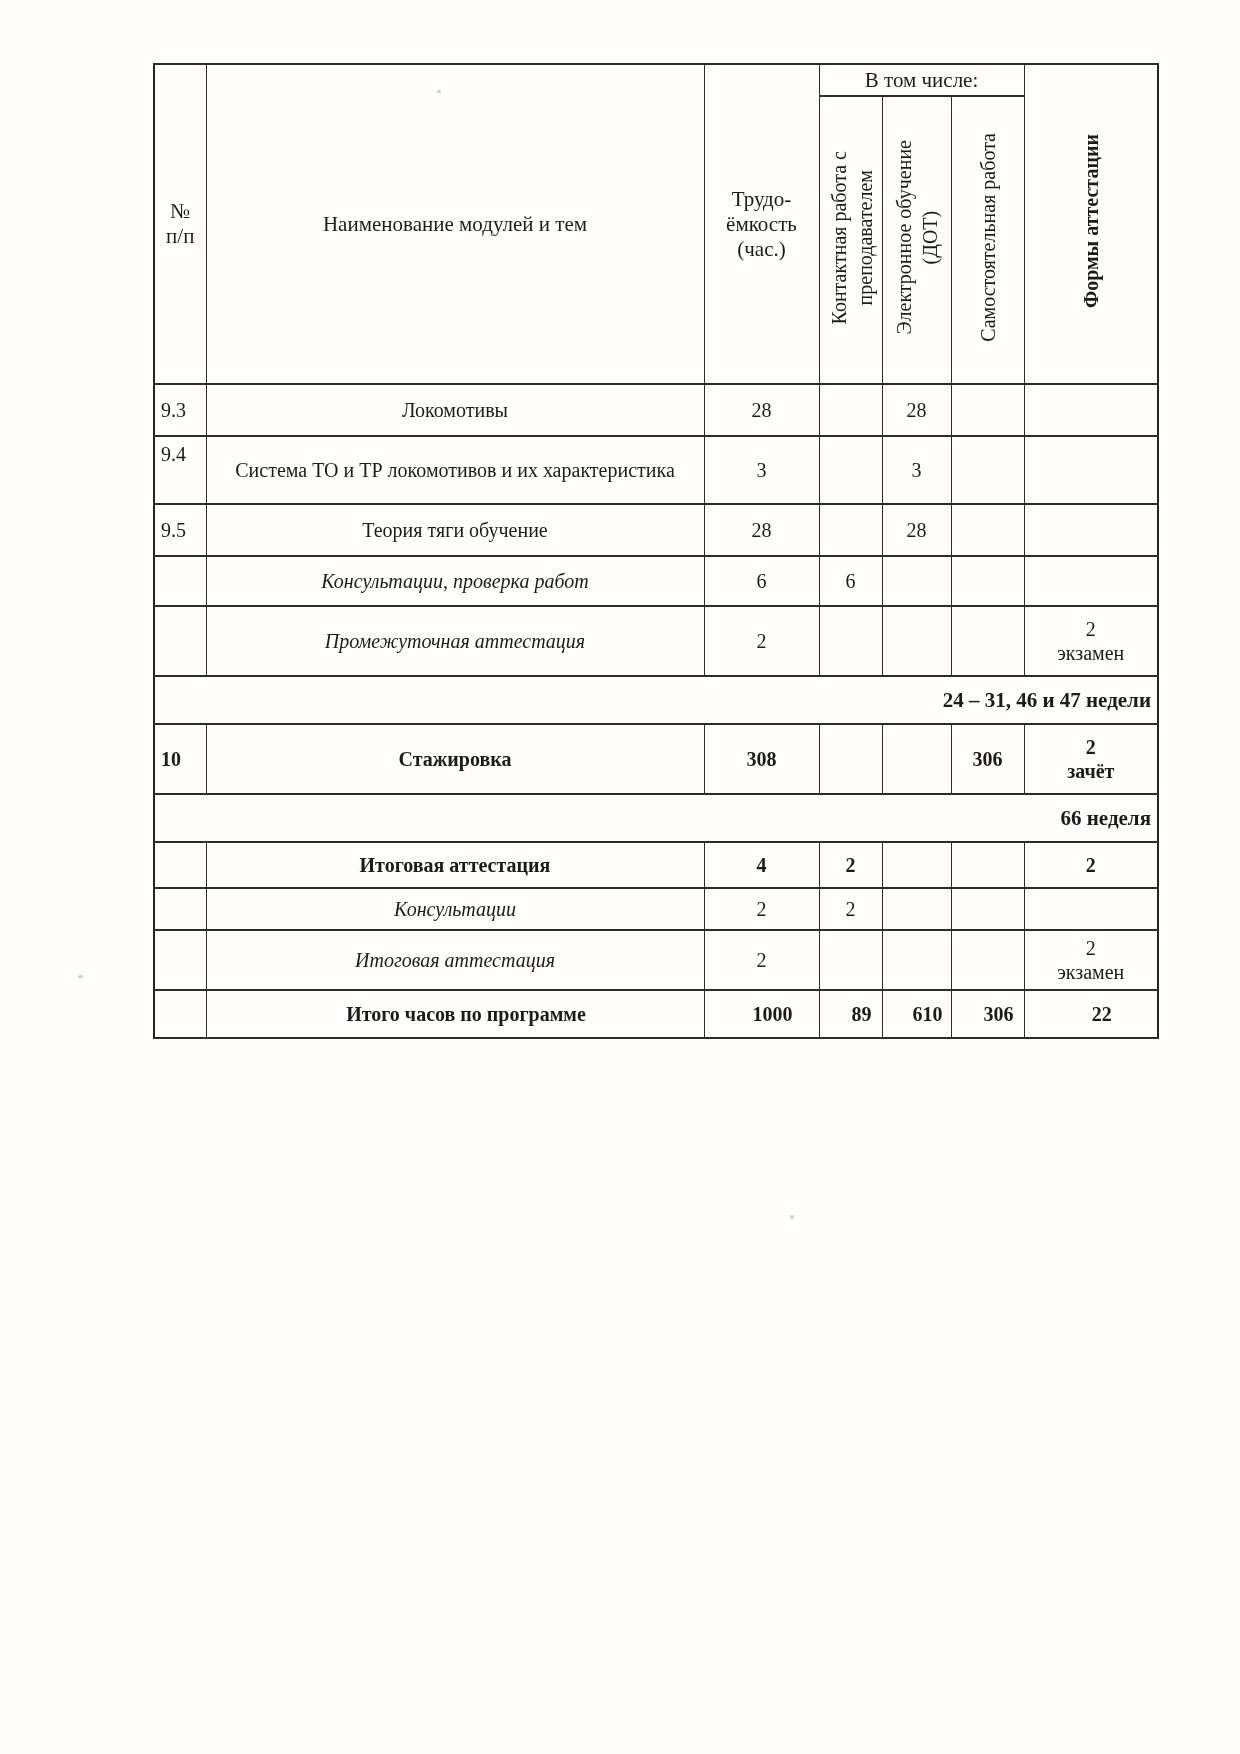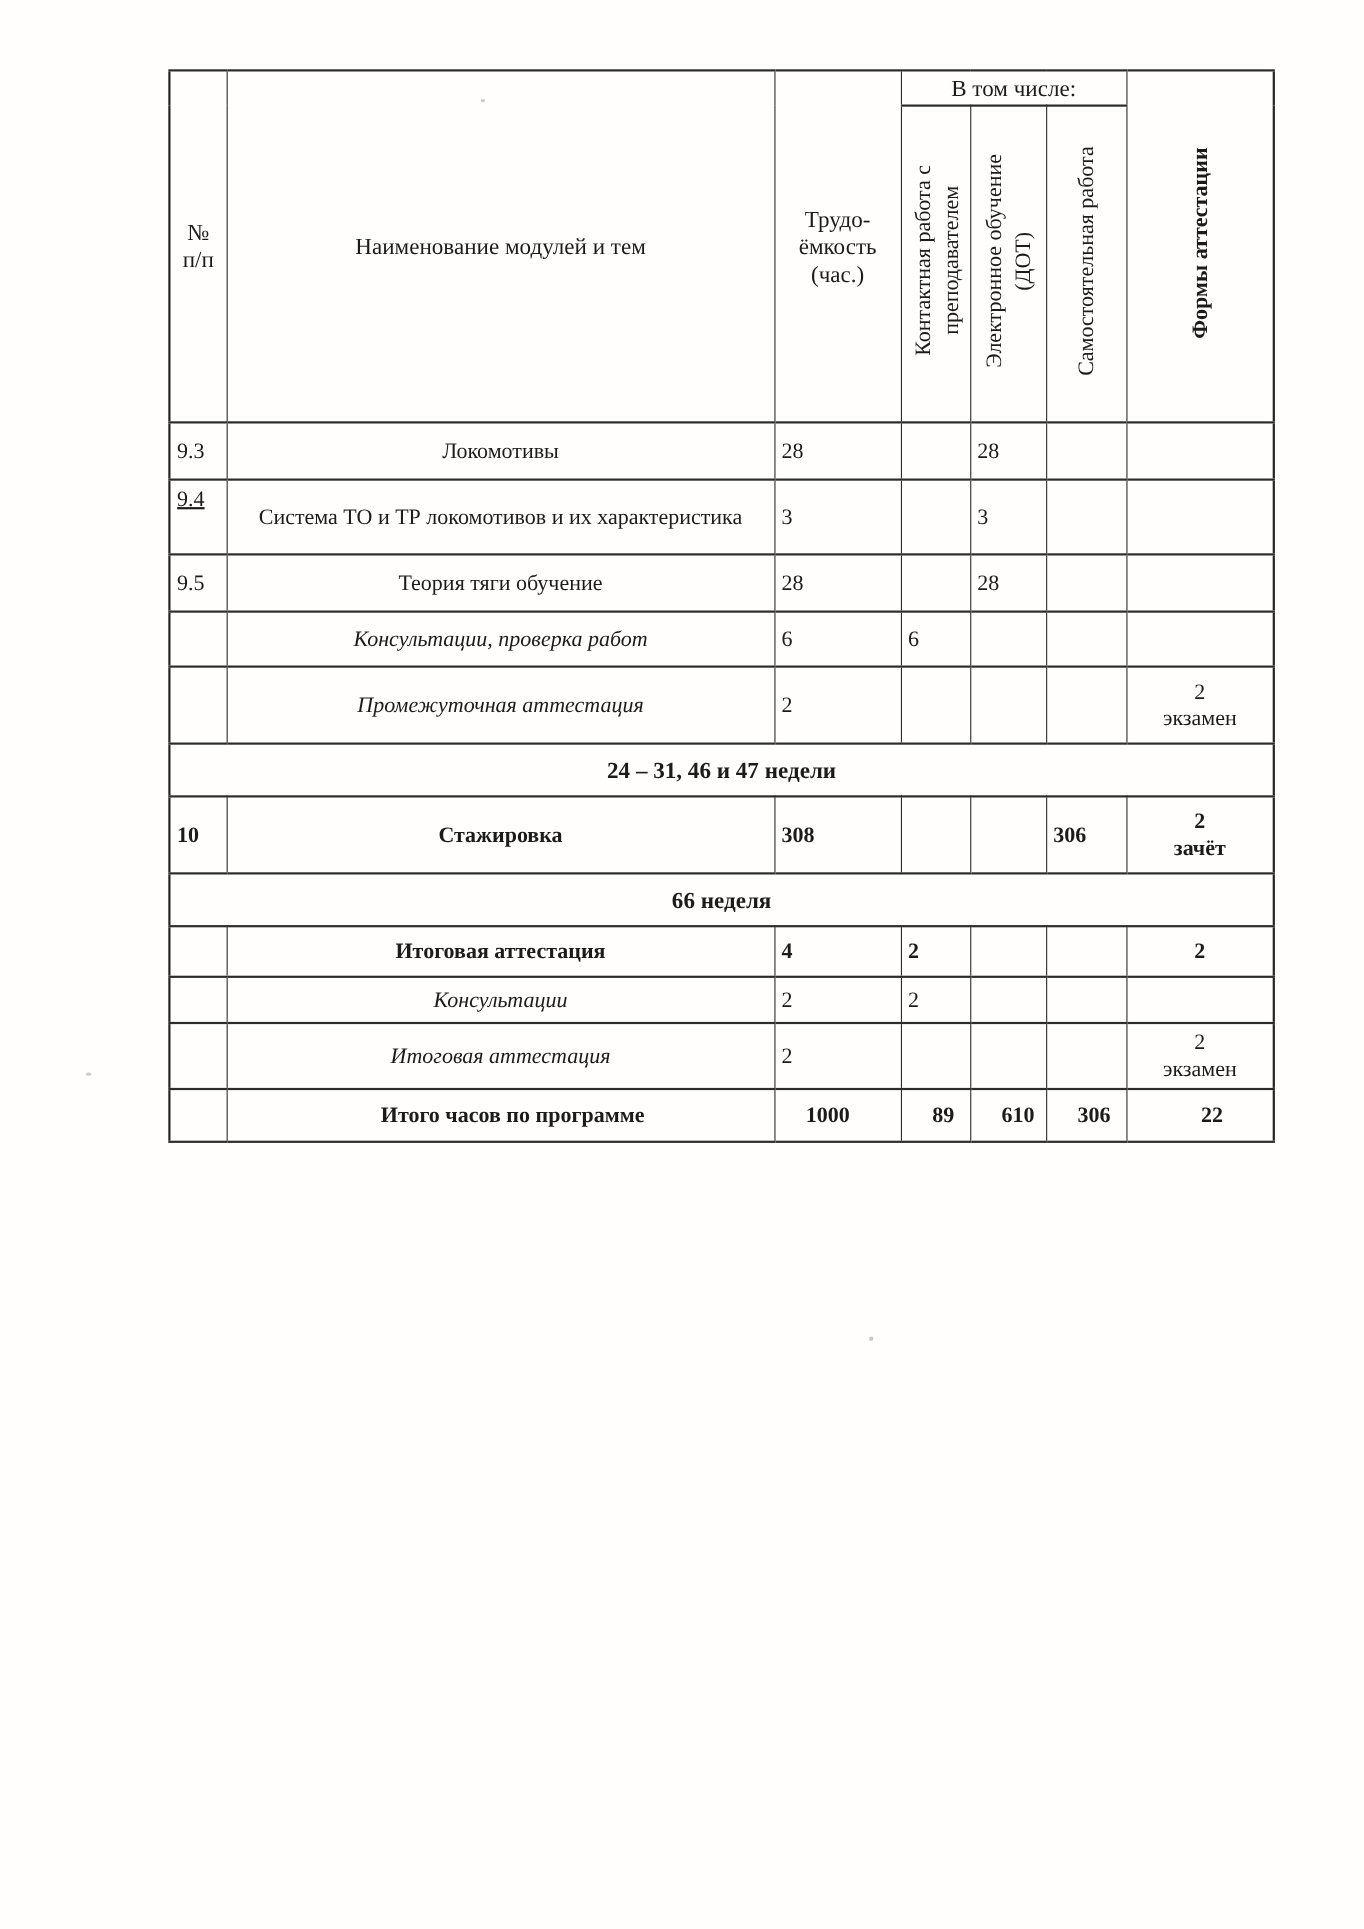--- a/index.html
+++ b/index.html
@@ -39,26 +39,26 @@
     transform:rotate(180deg);
     white-space:pre-line;
     text-align:center;
     font-size:20px;
     line-height:1.3;
     max-height:272px;
   }
   .vert.bold{font-weight:bold;}
   .name-cell{text-align:center;padding-left:11px;line-height:1.45;}
   .num-cell{text-align:left;}
-  .val{margin-top:12px;}
+  .val{text-align:center;margin-top:12px;}
   .forms{text-align:center;white-space:pre-line;line-height:1.2;}
   tr.row-italic td.name-cell{font-style:italic;}
   tr.row-bold td{font-weight:bold;}
   tr.row-span td{
-    text-align:center;font-weight:bold;font-size:21px;height:42px;
+    text-align:right;font-weight:bold;font-size:21px;height:42px;
   }
   tr.h50 td{height:46px;}
   tr.h60 td{height:58px;}
   tr.h48 td{height:44px;}
   tr.h70 td{height:64px;}
   tr.h43 td{height:40px;}
   tr.h40 td{height:36px;}
   tr.h58 td{height:54px;}
   tr.h45 td{height:42px;padding-left:28px;}
 
@@ -103,21 +103,21 @@
       <td class="num-cell">9.3</td>
       <td class="name-cell">Локомотивы</td>
       <td class="val">28</td>
       <td class="val"></td>
       <td class="val">28</td>
       <td class="val"></td>
       <td class="forms"></td>
     </tr>
 
     <tr class="h60">
-      <td class="num-cell" style="vertical-align:top;padding-top:6px;text-decoration:underline;">9.4</td>
+      <td class="num-cell" style="vertical-align:top;padding-top:6px;">9.4</td>
       <td class="name-cell">Система ТО и ТР локомотивов и их характеристика</td>
       <td class="val">3</td>
       <td class="val"></td>
       <td class="val">3</td>
       <td class="val"></td>
       <td class="forms"></td>
     </tr>
 
     <tr class="h50">
       <td class="num-cell">9.5</td>

